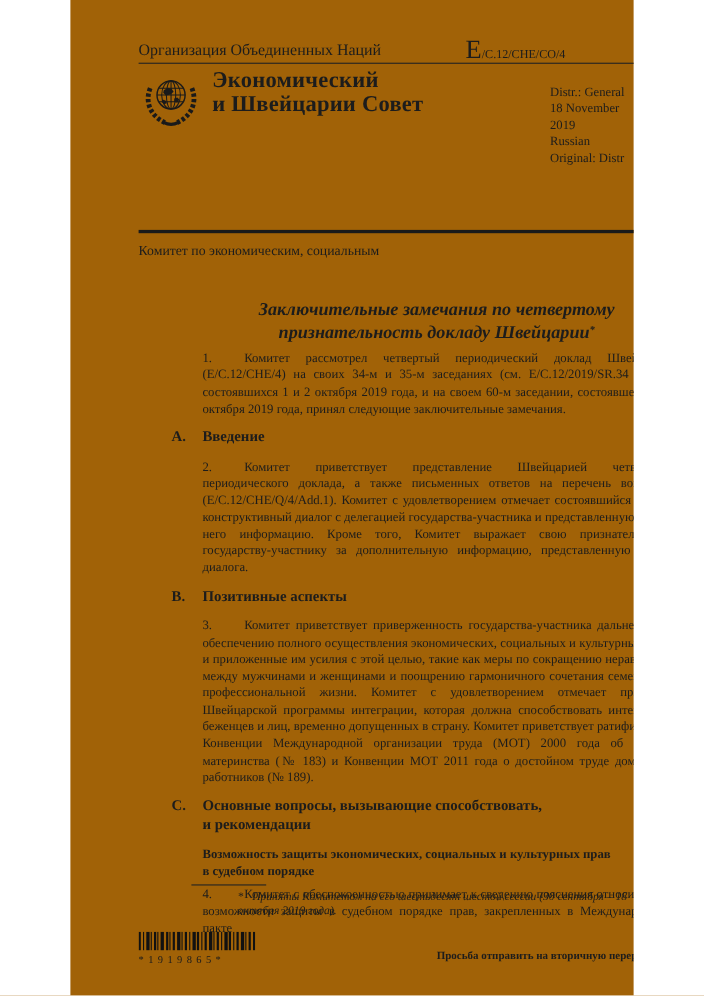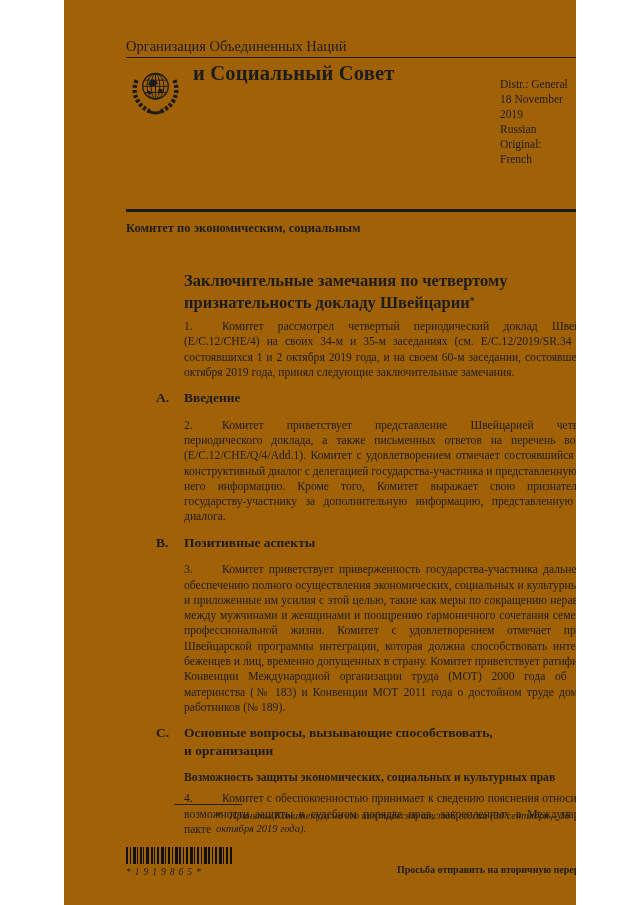--- a/index.html
+++ b/index.html
@@ -12,51 +12,52 @@
   .org-row{position:absolute;top:38px;left:62px;font-size:14.5px;}
   .symbol{position:absolute;top:33px;right:62px;white-space:nowrap;}
   .sym-big{font-size:24px;}
   .sym-small{font-size:11px;}
   .thin-rule{position:absolute;top:57px;left:62px;width:516px;height:0;border-top:1.6px solid #222;}
   .emblem{position:absolute;top:65px;left:63px;width:57px;height:53px;}
   .council{position:absolute;top:62px;left:129px;font-size:20.5px;font-weight:bold;line-height:22px;letter-spacing:.2px;}
   .distr{position:absolute;top:77px;left:436px;font-size:11.5px;line-height:15px;}
   
   .thick-rule{position:absolute;top:209px;left:62px;width:516px;height:2.6px;background:#1a1a1a;}
-  .committee{position:absolute;top:220px;left:62px;font-size:12.5px;font-weight:bold;line-height:16.5px;}
+  .committee{position:absolute;top:220px;left:62px;font-size:12.5px;font-weight:normal;line-height:16.5px;}
   
   .content{position:absolute;top:270px;left:120px;width:426px;font-size:11.6px;line-height:15.3px;text-align:justify;}
-  .doc-title{font-size:16.5px;line-height:21px;font-weight:bold;margin:0 0 6px 0;text-align:left;}
+  .doc-title{font-size:16.5px;line-height:21px;font-weight:bold;margin:0 0 6px 0;text-align:center;font-style:italic;}
   .doc-title .star{font-size:9.5px;vertical-align:4px;}
   .para{margin:0 0 4px 0;}
   .pnum{display:inline-block;width:38px;}
   .sec-h{position:relative;font-size:13.5px;font-weight:bold;margin:9px 0 11px 0;text-align:left;line-height:17.5px;}
   .sec-h .letter{position:absolute;left:-28px;}
   .subhead{font-weight:bold;font-size:11.6px;line-height:15px;margin:8px 0 6px 0;text-align:left;}
   
   .fn-block{position:absolute;top:804px;left:110px;width:430px;font-size:10.5px;line-height:13px;}
   .fn-rule{width:68px;height:0;border-top:1.2px solid #222;margin-bottom:4px;}
   .fn-text{padding-left:42px;font-style:italic;}
   .fn-marker{margin-right:8px;}
   
   .ge{position:absolute;top:831px;left:62px;font-size:12.5px;white-space:pre;}
   .barcode{position:absolute;top:847px;left:62px;width:106px;text-align:left;}
-  .bc-text{font-size:9.5px;letter-spacing:4px;margin-top:-1px;white-space:nowrap;font-style:italic;}
+  .bc-text{font-size:9.5px;letter-spacing:4px;margin-top:-1px;white-space:nowrap;}
   .recycle-row{position:absolute;top:858px;left:333px;width:196px;display:flex;align-items:center;gap:5px;}
   .recycle-text{font-size:10px;font-weight:bold;white-space:nowrap;}
   .recycle-badge{width:20px;height:20px;border:1.4px solid #2a2a2a;border-radius:50%;
     display:flex;align-items:center;justify-content:center;font-size:12px;flex:0 0 auto;}
   .qr{position:absolute;top:825px;left:521px;width:54px;height:54px;}
 </style>
 </head>
 <body>
 
 <div class="page">
 
   <div class="org-row">Организация Объединенных Наций</div>
+  <div class="symbol"><span class="sym-big">E</span><span class="sym-small">/C.12/CHE/CO/4</span></div>
   <div class="thin-rule"></div>
 
   <div class="emblem">
     <svg viewBox="0 0 60 56" width="57" height="53" aria-hidden="true">
       <g fill="none" stroke="#1a1a1a">
         <circle cx="30" cy="22.5" r="13.5" stroke-width="1.4"></circle>
         <ellipse cx="30" cy="22.5" rx="4.5" ry="13.5" stroke-width="1"></ellipse>
         <ellipse cx="30" cy="22.5" rx="9" ry="13.5" stroke-width="1"></ellipse>
         <line x1="16.5" y1="22.5" x2="43.5" y2="22.5" stroke-width="1"></line>
         <line x1="18.5" y1="16" x2="41.5" y2="16" stroke-width="1"></line>
@@ -70,28 +71,29 @@
       </g>
       <g fill="none" stroke="#1a1a1a">
         <path d="M10 16 C5 28 9 42 24 49" stroke-width="4.6" stroke-dasharray="3.2 2.1"></path>
         <path d="M50 16 C55 28 51 42 36 49" stroke-width="4.6" stroke-dasharray="3.2 2.1"></path>
         <path d="M23 49 C28 51.5 32 51.5 37 49" stroke-width="3"></path>
       </g>
     </svg>
   </div>
 
   <div class="council">
-    <div>и Социальный Совет</div>
+    <div>Экономический</div>
+    <div>и Швейцарии Совет</div>
   </div>
 
   <div class="distr">
     <div>Distr.: General</div>
     <div>18 November 2019</div>
     <div>Russian</div>
-    <div>Original: French</div>
+    <div>Original: Distr</div>
   </div>
 
   <div class="thick-rule"></div>
   <div class="committee">
     <div>Комитет по экономическим, социальным</div>
   </div>
 
   <div class="content">
 
     <h1 class="doc-title">
@@ -108,24 +110,25 @@
 
     <section>
       <h2 class="sec-h"><span class="letter">B.</span><span>Позитивные аспекты</span></h2>
       <p class="para"><span class="pnum">3.</span><span>Комитет приветствует приверженность государства-участника дальнейшему обеспечению полного осуществления экономических, социальных и культурных прав и приложенные им усилия с этой целью, такие как меры по сокращению неравенства между мужчинами и женщинами и поощрению гармоничного сочетания семейной и профессиональной жизни. Комитет с удовлетворением отмечает принятие Швейцарской программы интеграции, которая должна способствовать интеграции беженцев и лиц, временно допущенных в страну. Комитет приветствует ратификацию Конвенции Международной организации труда (МОТ) 2000 года об охране материнства (№ 183) и Конвенции МОТ 2011 года о достойном труде домашних работников (№ 189).</span></p>
     </section>
 
     <section>
       <h2 class="sec-h">
         <span class="letter">C.</span>
         <div>Основные вопросы, вызывающие способствовать,</div>
-        <div>и организации</div>
+        <div>и рекомендации</div>
       </h2>
       <h3 class="subhead">
         <div>Возможность защиты экономических, социальных и культурных прав</div>
+        <div>в судебном порядке</div>
       </h3>
       <p class="para"><span class="pnum">4.</span><span>Комитет с обеспокоенностью принимает к сведению пояснения относительно возможности защиты в судебном порядке прав, закрепленных в Международном пакте</span></p>
     </section>
 
   </div>
 
   <div class="fn-block">
     <div class="fn-rule"></div>
     <div class="fn-text"><span class="fn-marker">*</span><span>Приняты Комитетом на его шестьдесят шестой сессии (30 сентября – 18 октября 2019 года).</span></div>
   </div>

